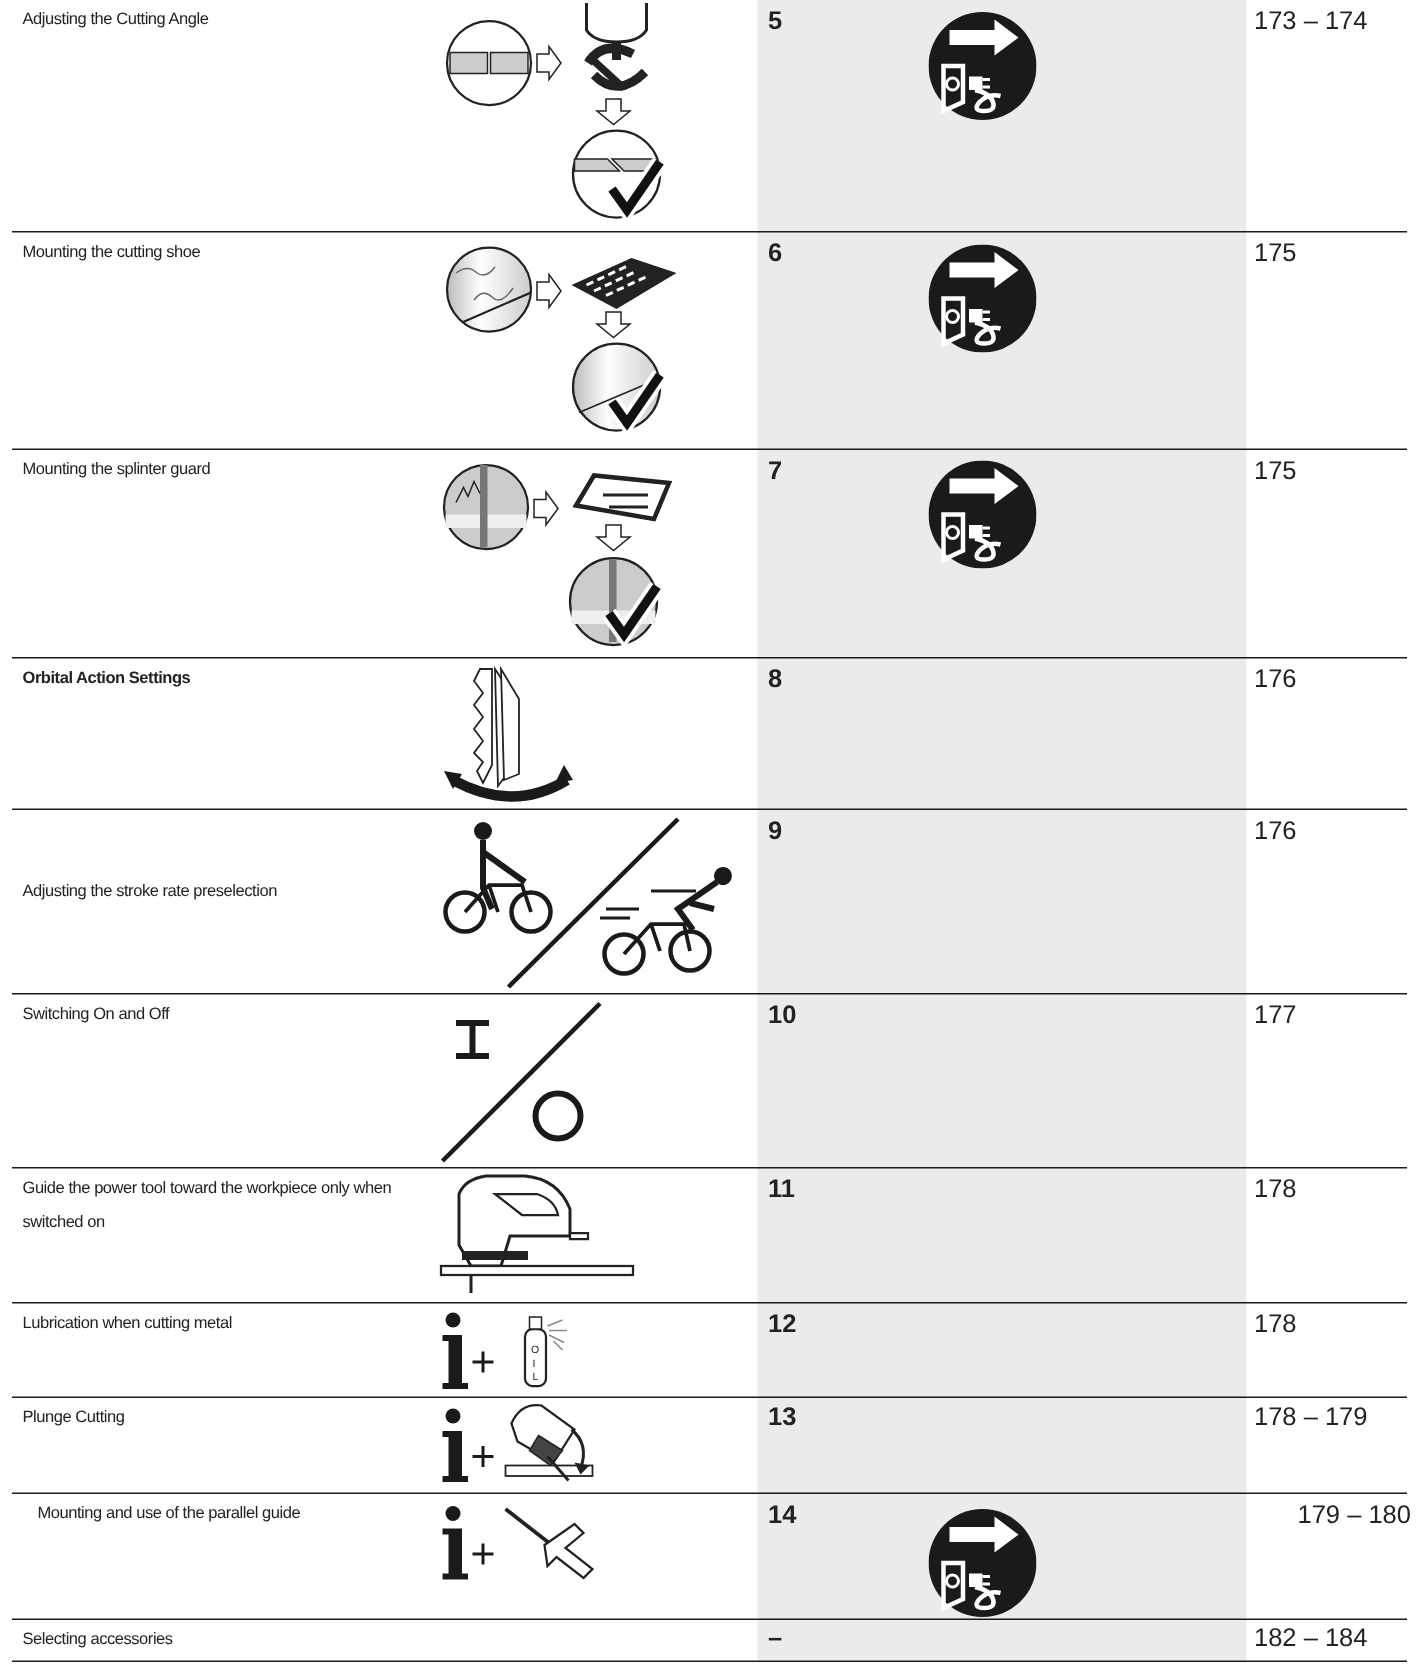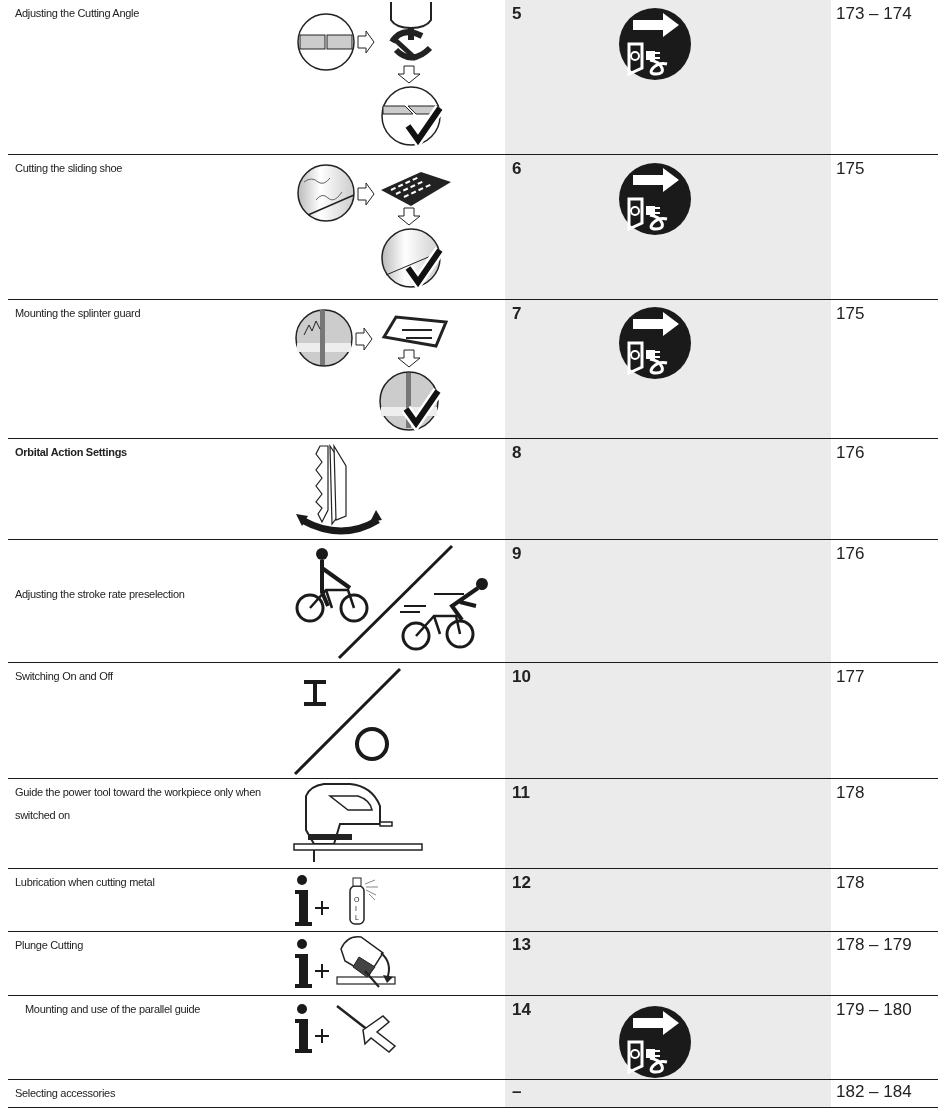--- a/index.html
+++ b/index.html
@@ -45,21 +45,21 @@
     <circle cx="16" cy="48" r="4" fill="none" stroke="#fff" stroke-width="2"></circle>
     <rect x="27" y="43" width="9" height="9" fill="#fff"></rect>
     <path d="M36 45 h5 M36 50 h5" stroke="#fff" stroke-width="2"></path>
     <path d="M31 52 q10 2 12 8 q2 6 -6 6 q-8 0 -3 -6 q6 -6 14 -4" fill="none" stroke="#fff" stroke-width="3"></path>
   </svg>
   <div class="pages" style="top:4px;">173 – 174</div>
 </div>
 <div class="divider" style="top:154px;"></div>
 
 <div>
-  <div class="title" style="top:157px;">Cutting the sliding shoe</div>
+  <div class="title" style="top:157px;">Mounting the cutting shoe</div>
   <svg class="pict" style="left:296px;top:160px;" width="160" height="135">
     <defs>
         <linearGradient id="g1" x1="0" x2="1">
           <stop offset="0" stop-color="#bbb"></stop>
           <stop offset=".4" stop-color="#fff"></stop>
           <stop offset="1" stop-color="#ccc"></stop>
         </linearGradient>
       </defs>
     <circle cx="30" cy="33" r="28" fill="url(#g1)" stroke="#222" stroke-width="1.5"></circle>
     <path d="M12 55 l46 -20" stroke="#222" stroke-width="1.5"></path>
@@ -228,21 +228,21 @@
   <div class="step" style="top:1000px;">14</div>
   <svg class="unplug" style="top:1006px;" viewBox="0 0 72 72">
     <circle cx="36" cy="36" r="36" fill="#1a1a1a"></circle>
     <path d="M14 12 h30 v-7 l16 12 l-16 12 v-7 h-30z" fill="#fff"></path>
     <path d="M10 36 h13 v24 l-13 6z" fill="none" stroke="#fff" stroke-width="3"></path>
     <circle cx="16" cy="48" r="4" fill="none" stroke="#fff" stroke-width="2"></circle>
     <rect x="27" y="43" width="9" height="9" fill="#fff"></rect>
     <path d="M36 45 h5 M36 50 h5" stroke="#fff" stroke-width="2"></path>
     <path d="M31 52 q10 2 12 8 q2 6 -6 6 q-8 0 -3 -6 q6 -6 14 -4" fill="none" stroke="#fff" stroke-width="3"></path>
   </svg>
-  <div class="pages" style="top:1000px;">179 – 180</div>
+  <div class="pages" style="top:1000px;margin-left:29px;">179 – 180</div>
 </div>
 <div class="divider" style="top:1079px;"></div>
 
 <div>
   <div class="title" style="top:1082px;">Selecting accessories</div>
   <div class="step" style="top:1082px;">–</div>
   <div class="pages" style="top:1082px;">182 – 184</div>
 </div>
 <div class="divider" style="top:1107px;"></div>
 

